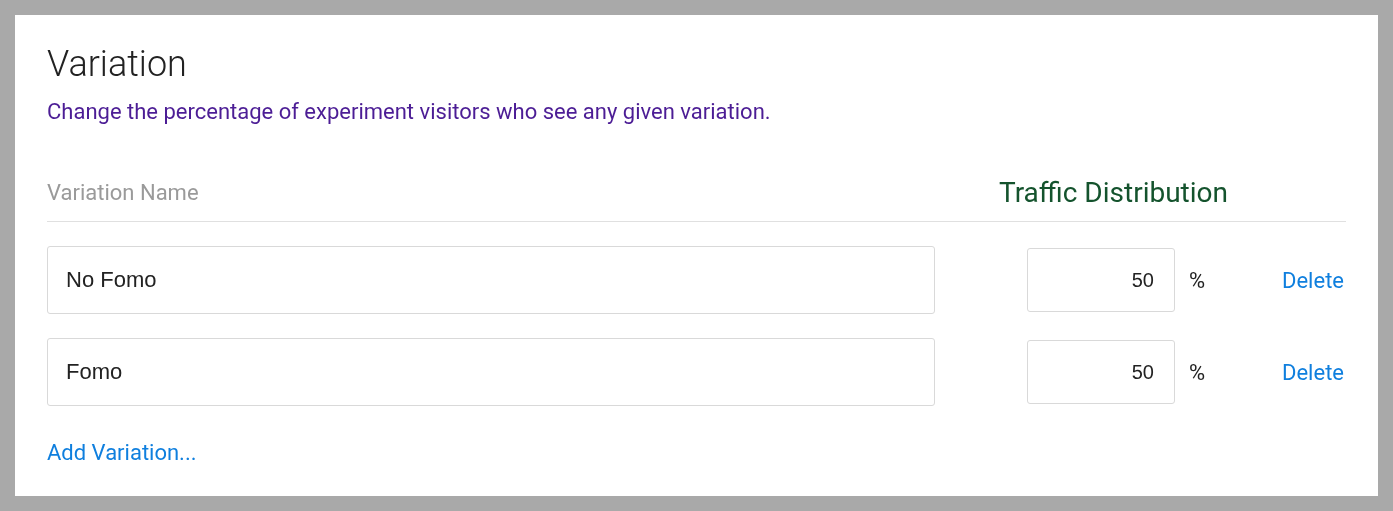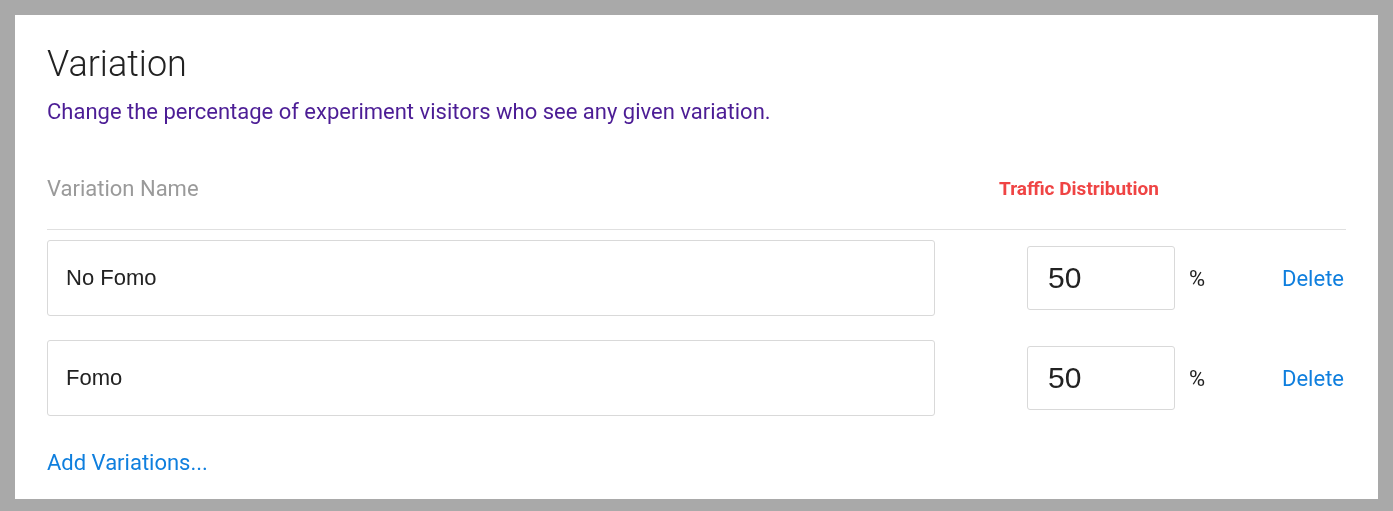--- a/index.html
+++ b/index.html
@@ -27,63 +27,64 @@
     .description {
       font-size: 22px;
       color: #4c1d95;
       margin-bottom: 52px;
       font-weight: 400;
     }
     .table-header {
       display: flex;
       align-items: center;
       border-bottom: 1px solid #e0e0e0;
-      padding-bottom: 28px;
-      margin-bottom: 10px;
+      padding-bottom: 12px;
+      margin-bottom: 24px;
     }
     .col-name-header {
       flex: 0 0 888px;
       font-size: 22px;
       color: #9a9a9a;
       font-weight: 400;
     }
     .col-traffic-header {
       flex: 1;
-      font-size: 19px;
-      color: #ef4444;
-      font-weight: 700;
+      font-size: 28px;
+      color: #14532d;
+      font-weight: 400;
       padding-left: 64px;
     }
     .row {
       display: flex;
       align-items: center;
       margin-bottom: 24px;
     }
     .name-input {
       flex: 0 0 888px;
-      height: 76px;
+      height: 68px;
       border: 1px solid #d9d9d9;
       border-radius: 3px;
       padding: 0 18px;
       font-size: 22px;
       color: #222;
       background: #fff;
     }
     .traffic-cell {
       display: flex;
       align-items: center;
       margin-left: 92px;
     }
     .traffic-input {
       width: 148px;
       height: 64px;
       border: 1px solid #d9d9d9;
       border-radius: 3px;
+      text-align: right;
       padding: 0 20px;
-      font-size: 30px;
+      font-size: 20px;
       color: #222;
       background: #fff;
     }
     .percent-sign {
       font-size: 22px;
       color: #222;
       margin-left: 14px;
     }
     .delete-link {
       margin-left: auto;
@@ -124,14 +125,14 @@
 
   <div class="row">
     <input type="text" class="name-input" value="Fomo" style="">
     <div class="traffic-cell">
       <input type="text" class="traffic-input" value="50" style="">
       <span class="percent-sign">%</span>
     </div>
     <span class="delete-link">Delete</span>
   </div>
 
-  <span class="add-link">Add Variations...</span>
+  <span class="add-link">Add Variation...</span>
 </div>
 
 </body></html>

